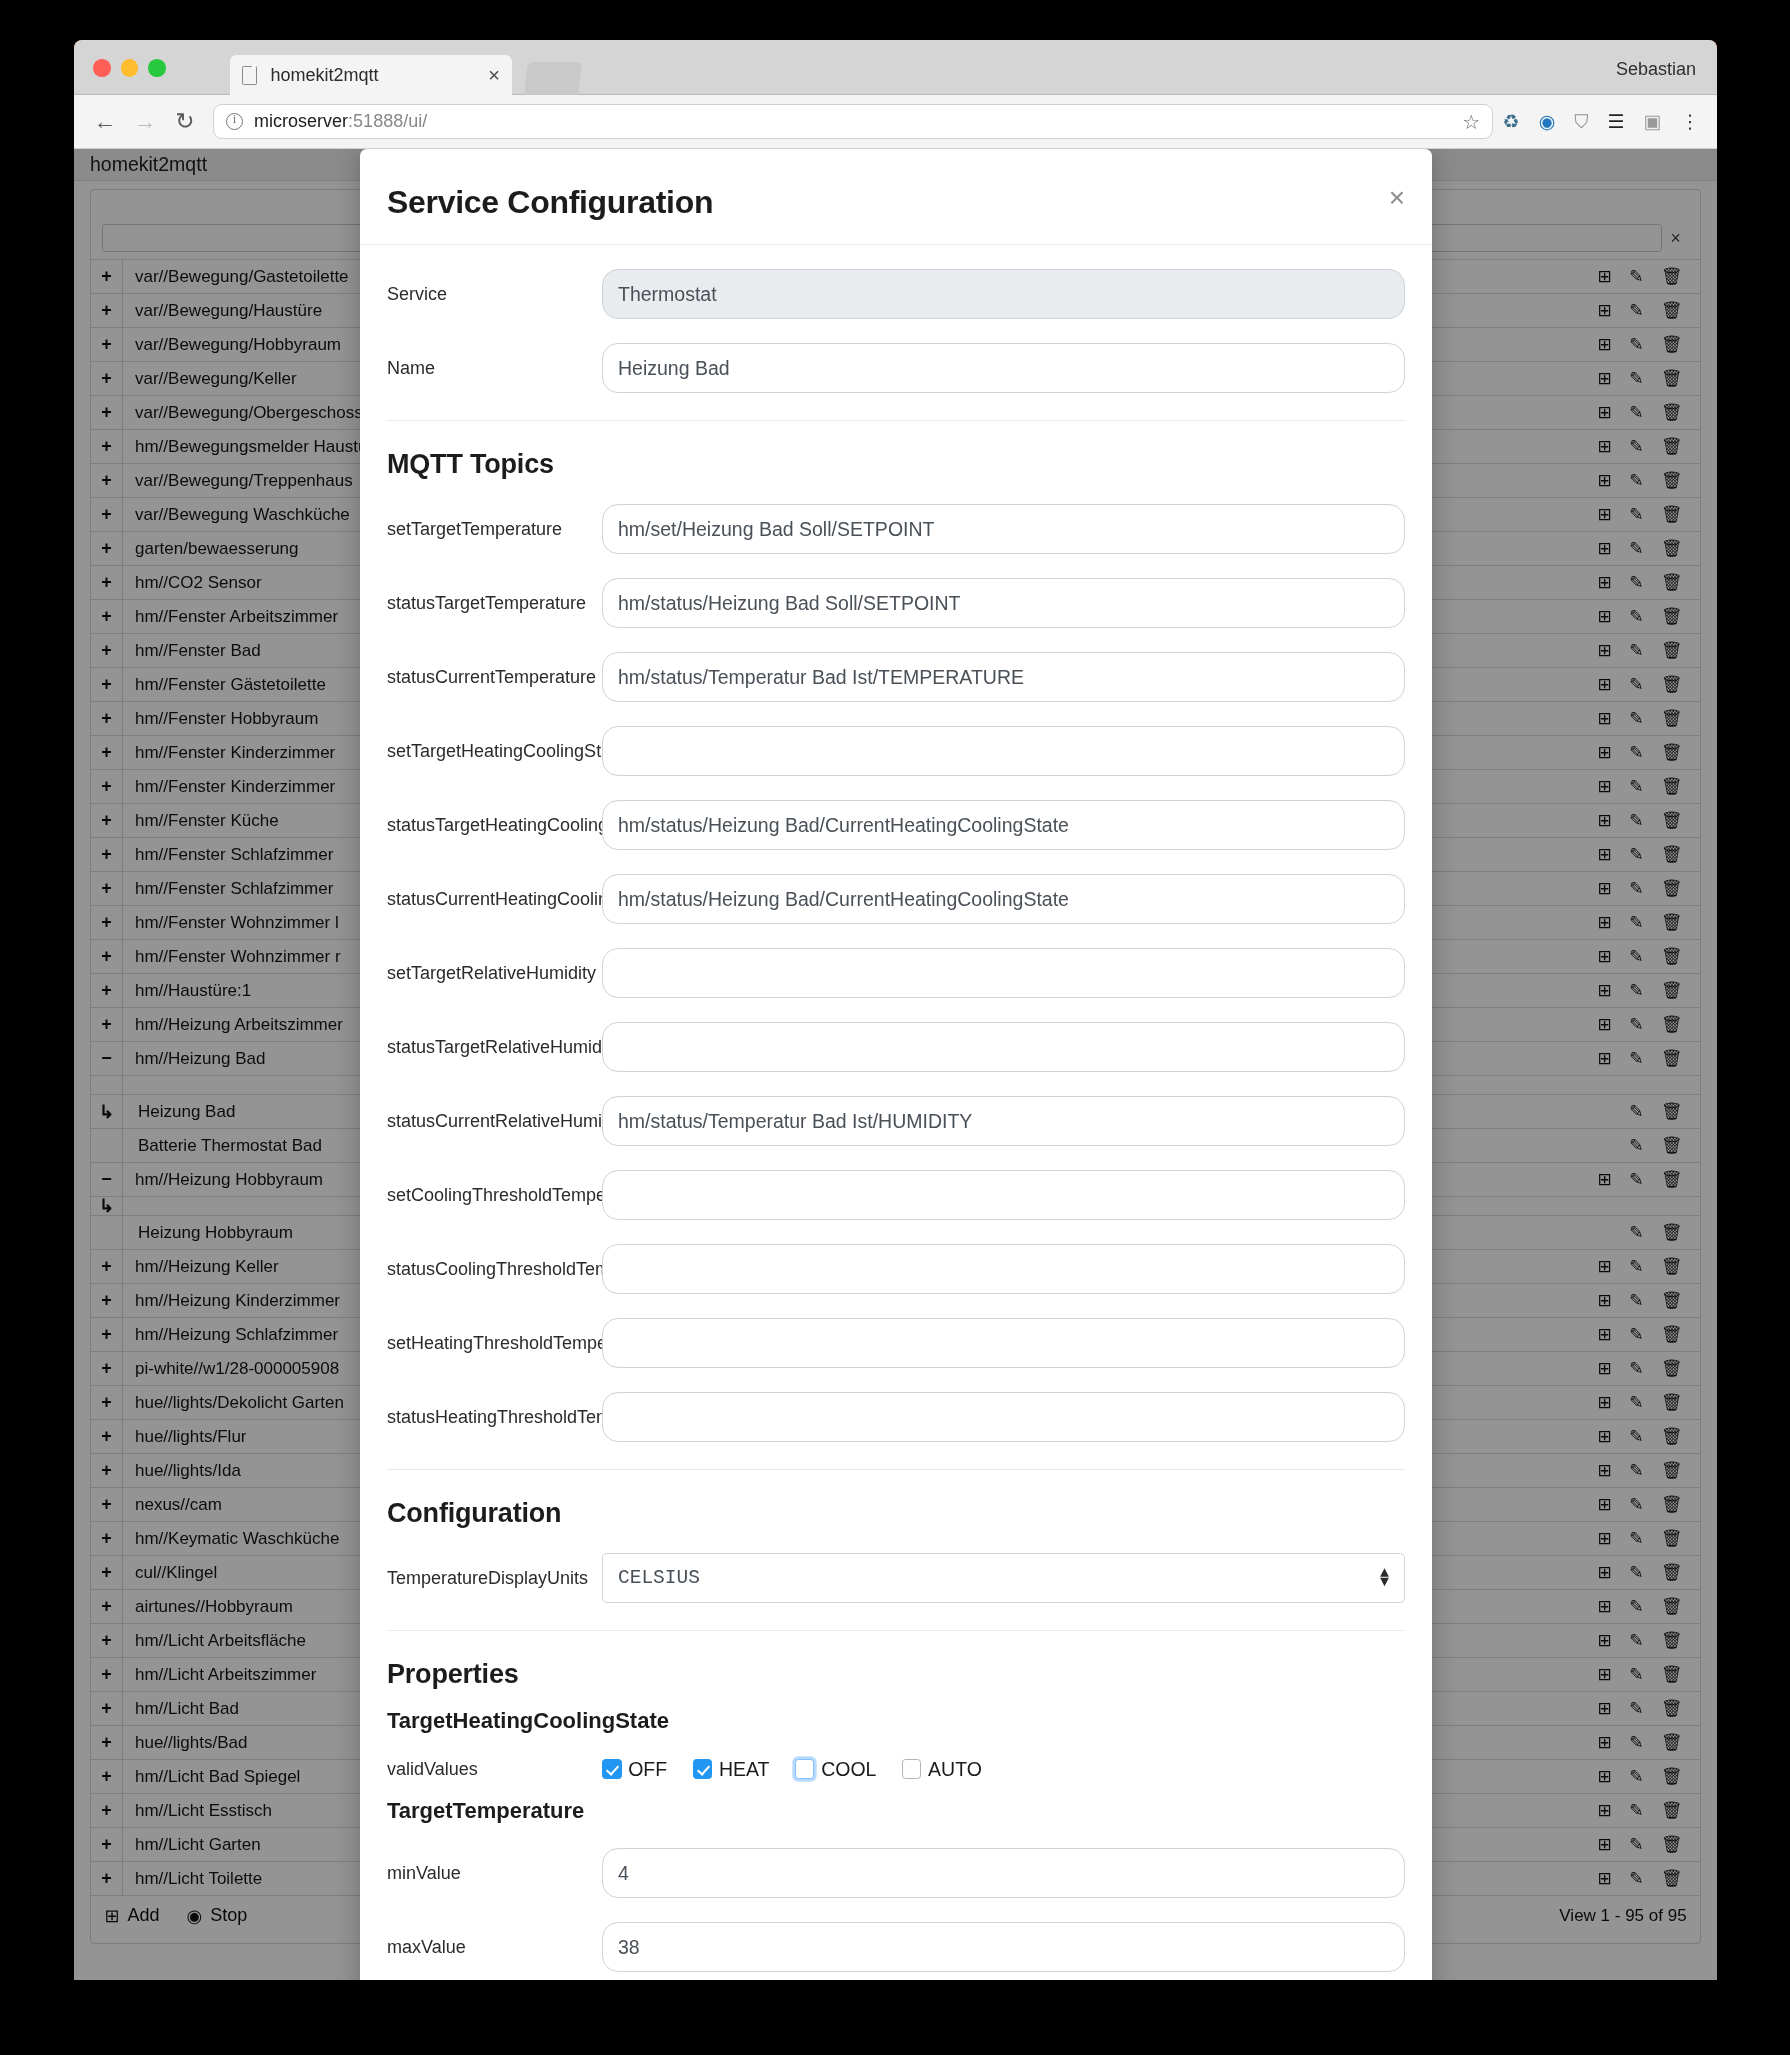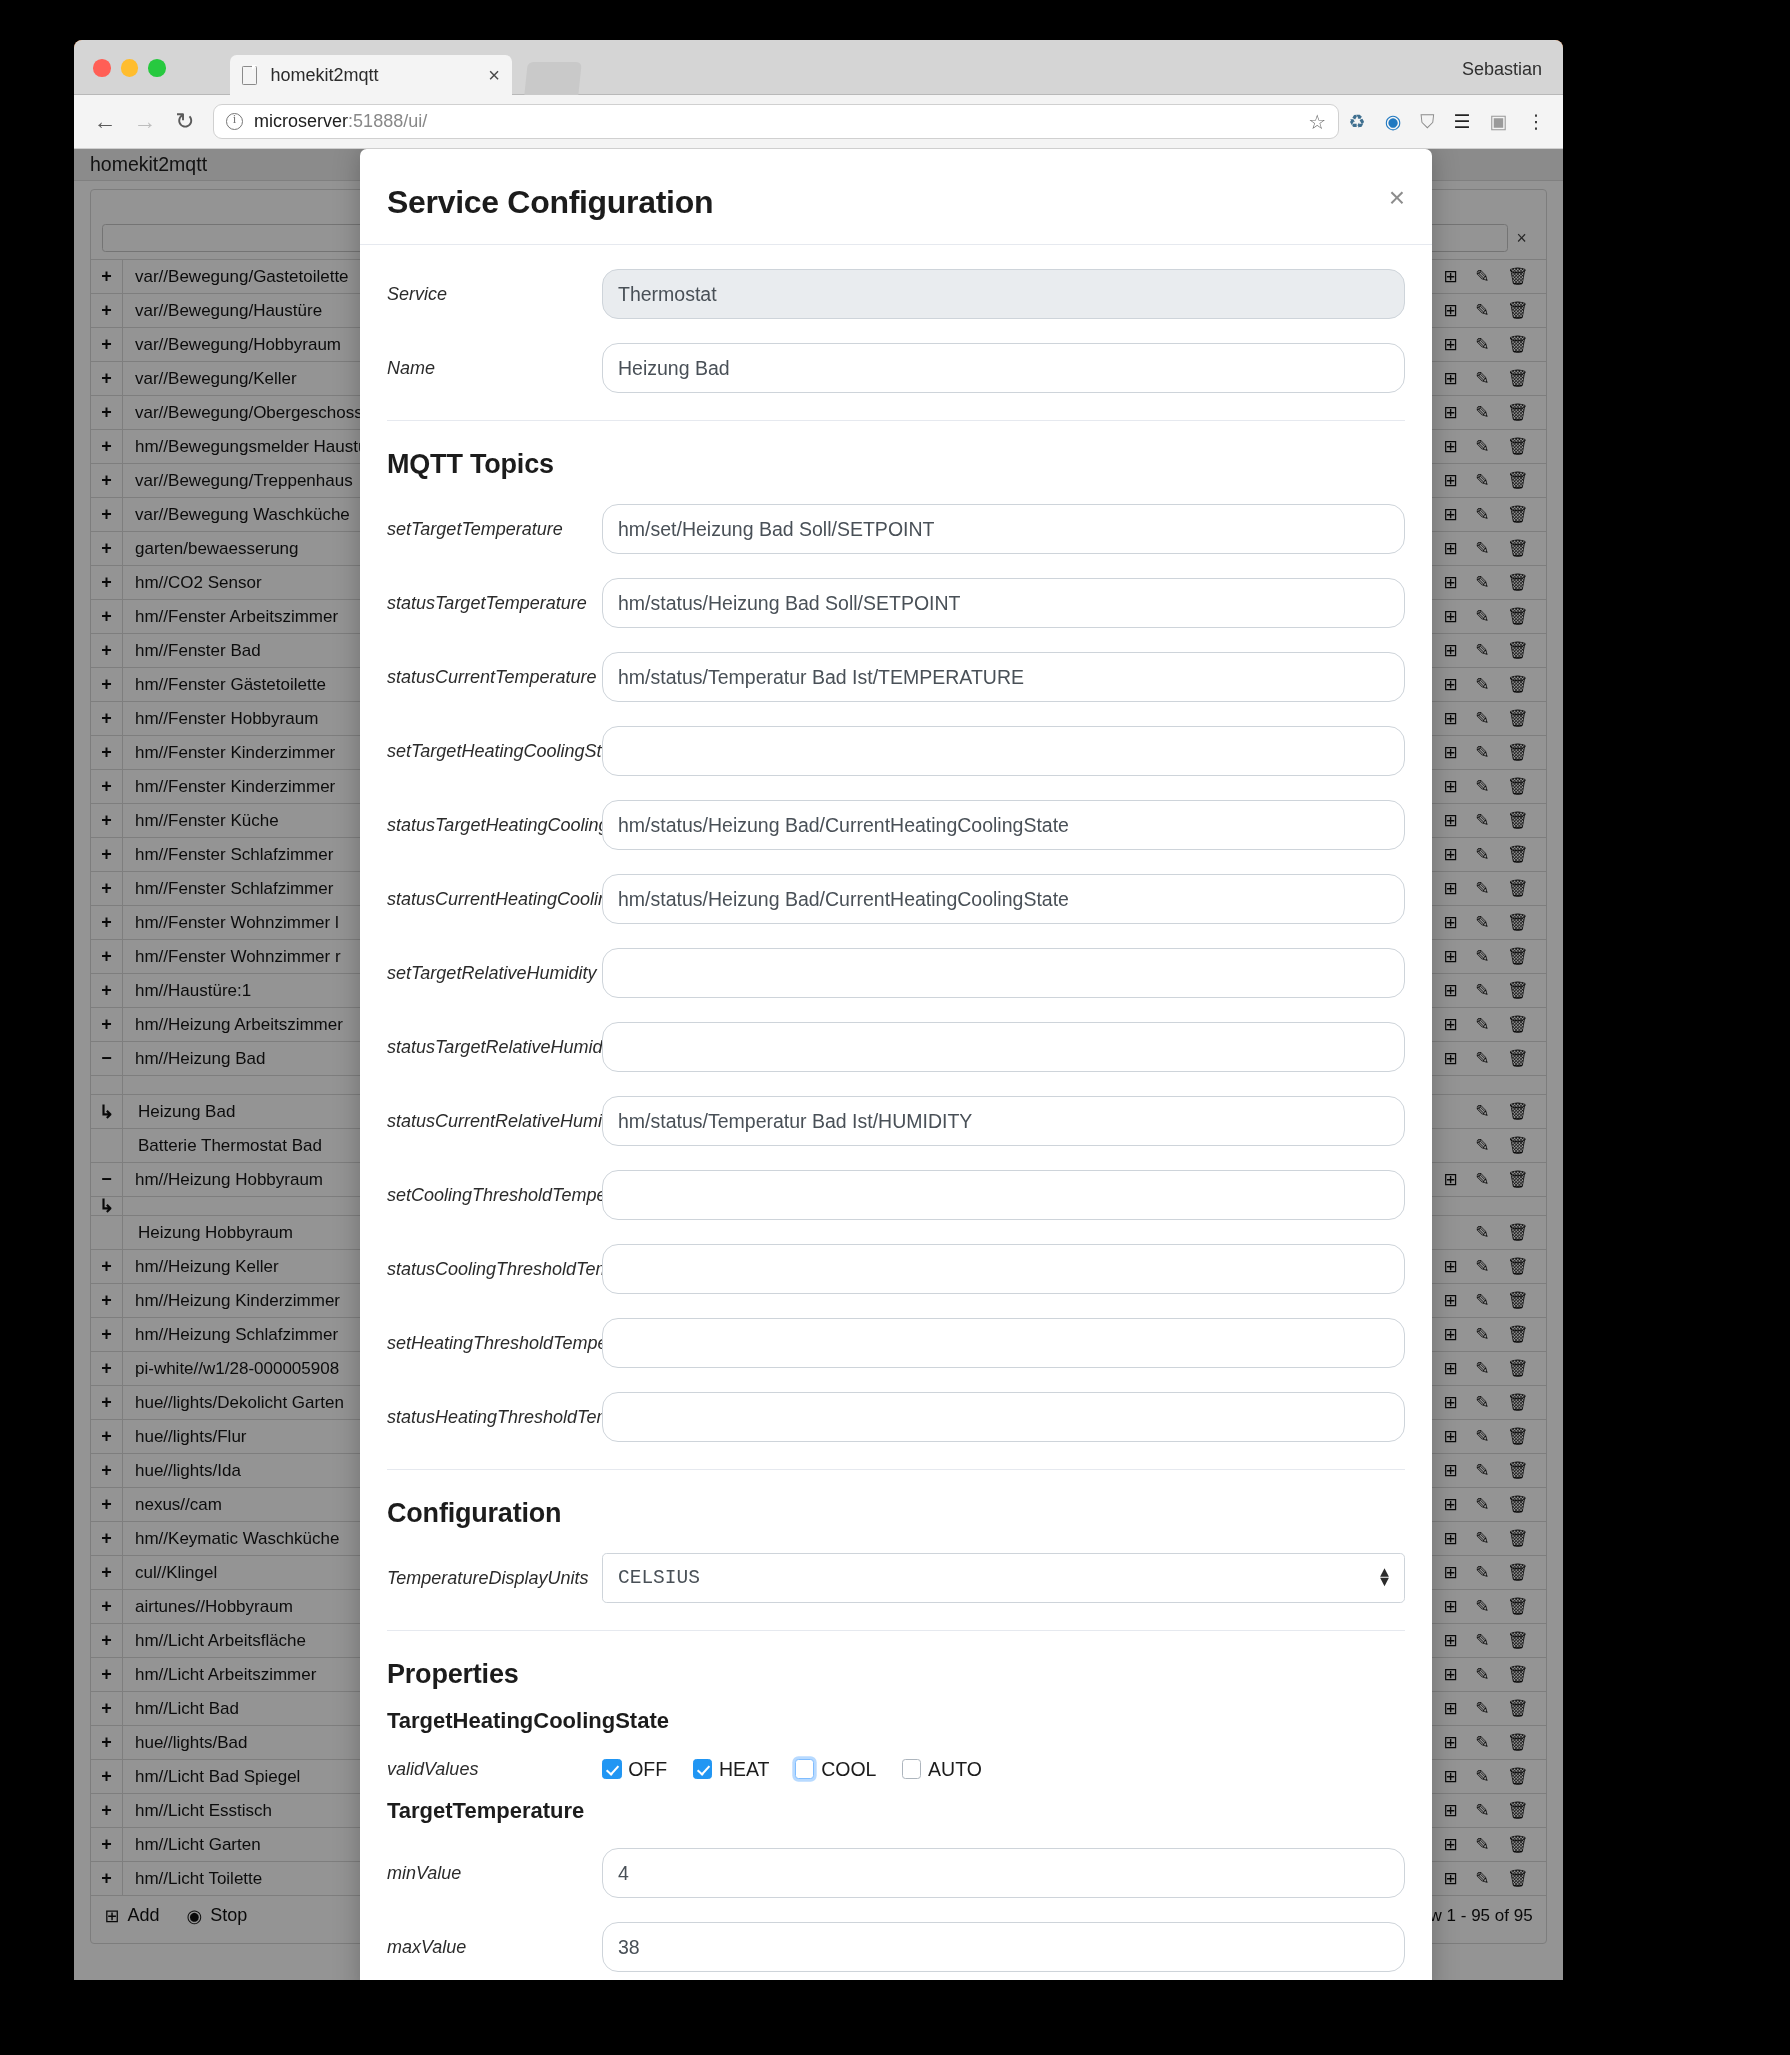--- a/index.html
+++ b/index.html
@@ -7,21 +7,21 @@
     width: 1791px; height: 2056px;
     background: #000;
     font-family: "Liberation Sans", sans-serif;
     overflow: hidden;
   }
 
   
   .browser-window {
     position: absolute;
     left: 74px; top: 40px;
-    width: 1489px; height: 1940px;
+    width: 1643px; height: 1940px;
     background: #f97316;
     border-radius: 8px 8px 0 0;
     box-shadow: 0 2.7px 20px rgba(0,0,0,0.45);
     overflow: hidden;
   }
 
   
   .tab-strip {
     position: relative;
     height: 55px;
@@ -255,21 +255,20 @@
   .modal-body { padding: 0 27px 27px 27px; }
 
   .form-row {
     display: flex; align-items: center;
     margin-top: 24px;
   }
   .form-row .f-label {
     width: 215px; flex: 0 0 215px;
     font-size: 18px; color: #2b2b2b;
     padding-right: 9.4px;
-    font-style: italic;
   }
   .form-row .f-control { flex: 1 1 auto; }
   .f-input {
     width: 100%; height: 50px;
     border: 0.7px solid #ced4da;
     border-radius: 16px;
     background: #fff;
     font-size: 19.5px; color: #495057;
     padding: 0 15px;
     font-family: "Liberation Sans", sans-serif;

